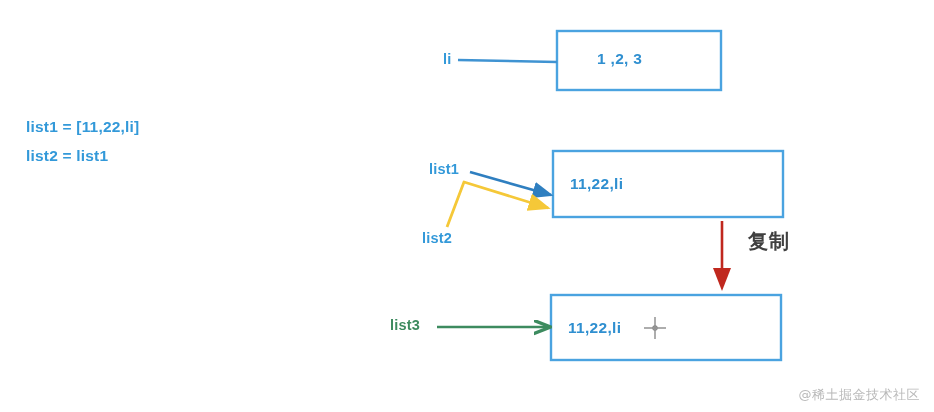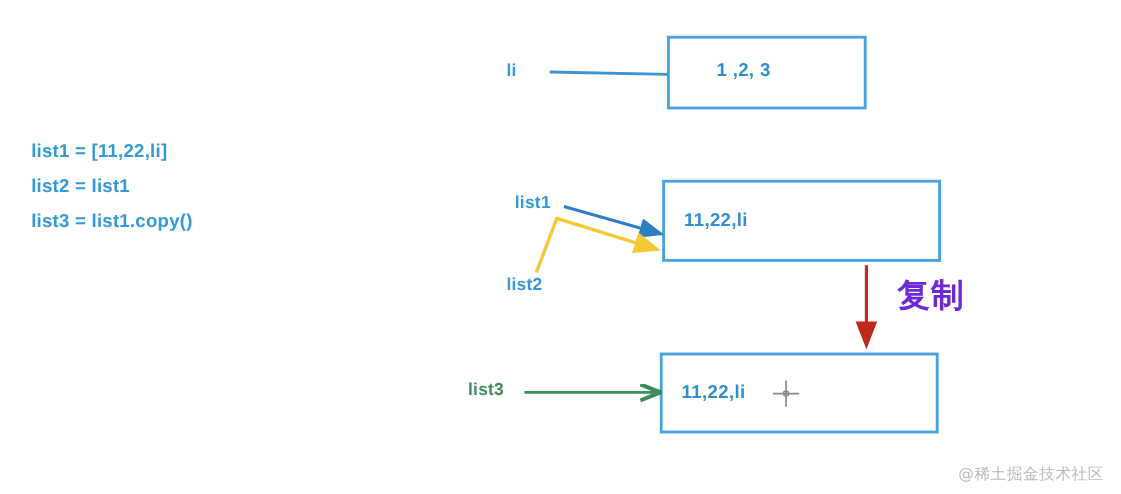--- a/index.html
+++ b/index.html
@@ -48,22 +48,22 @@
     position: absolute;
     font-size: 14.5px;
     font-weight: bold;
     white-space: pre;
     letter-spacing: 0.2px;
   }
   .ptr-blue { color: #3399d9; }
   .ptr-green { color: #3d8b5f; }
   .cn-label {
     position: absolute;
-    color: #6d28d9;
-    font-size: 27px;
+    color: #404040;
+    font-size: 20px;
     font-weight: bold;
     white-space: pre;
     letter-spacing: 1px;
     font-family: Liberation Sans, sans-serif;
   }
   .watermark {
     position: absolute;
     right: 14px;
     bottom: 8px;
     color: #b9b9b9;
@@ -113,28 +113,27 @@
     <g stroke="#8a8a8a" stroke-width="1.4">
       <line x1="655" y1="317" x2="655" y2="339"></line>
       <line x1="644" y1="328" x2="666" y2="328"></line>
     </g>
     <circle cx="655" cy="328" r="2.1" fill="none" stroke="#8a8a8a" stroke-width="1.2"></circle>
   </svg>
 
   <div class="code-block">
     <div class="code-line">list1 = [11,22,li]</div>
     <div class="code-line">list2 = list1</div>
-    <div class="code-line">list3 = list1.copy()</div>
   </div>
 
   <div class="box-text" style="left:578px; top:50px;margin-left:19px;">1 ,2, 3</div>
   <div class="box-text" style="left:570px; top:175px;">11,22,li</div>
   <div class="box-text" style="left:568px; top:319px;">11,22,li</div>
 
-  <div class="ptr-label ptr-blue" style="left:422px; top:51px;">li</div>
+  <div class="ptr-label ptr-blue" style="left:443px; top:51px;">li</div>
   <div class="ptr-label ptr-blue" style="left:429px; top:161px;text-align:right;">list1</div>
   <div class="ptr-label ptr-blue" style="left:422px; top:230px;">list2</div>
   <div class="ptr-label ptr-green" style="left:390px; top:317px;">list3</div>
 
   <div class="cn-label" style="left:748px; top:228px;">复制</div>
 
   <div class="watermark">@稀土掘金技术社区</div>
 
 </div>
 

